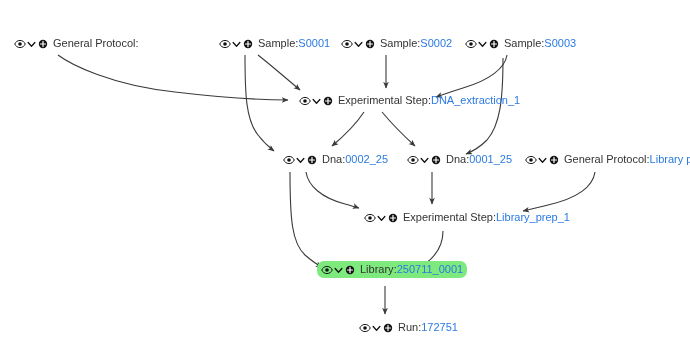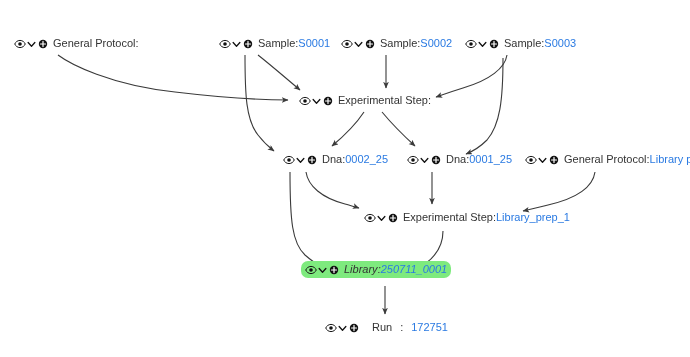--- a/index.html
+++ b/index.html
@@ -180,20 +180,21 @@
         <svg width="9" height="12" viewBox="0 0 12 16">
           <path d="M1.5 6 L6 11 L10.5 6" fill="none" stroke="#111" stroke-width="1.7" stroke-linecap="round" stroke-linejoin="round"></path>
         </svg>
         <svg width="12" height="12" viewBox="0 0 16 16">
           <circle cx="8" cy="8" r="5.6" fill="#111"></circle>
           <path d="M8 4.6 L8 11.4 M4.6 8 L11.4 8" stroke="#fff" stroke-width="1.6" stroke-linecap="round"></path>
         </svg>
       </span>
       <span class="label-type">Experimental Step</span>
       <span class="label-colon">:</span>
+      <span class="label-value">DNA_extraction_1</span>
     </div>
     <div class="node" style="left: 279px; top: 151px;">
       <span class="icons">
         <svg width="12" height="12" viewBox="0 0 16 16">
           <path d="M8 3.2C4.6 3.2 1.9 5.6 1 8c0.9 2.4 3.6 4.8 7 4.8s6.1-2.4 7-4.8c-0.9-2.4-3.6-4.8-7-4.8z" fill="none" stroke="#111" stroke-width="1.3"></path>
           <circle cx="8" cy="8" r="2.4" fill="#111"></circle>
         </svg>
         <svg width="9" height="12" viewBox="0 0 12 16">
           <path d="M1.5 6 L6 11 L10.5 6" fill="none" stroke="#111" stroke-width="1.7" stroke-linecap="round" stroke-linejoin="round"></path>
         </svg>
@@ -253,39 +254,39 @@
         </svg>
         <svg width="12" height="12" viewBox="0 0 16 16">
           <circle cx="8" cy="8" r="5.6" fill="#111"></circle>
           <path d="M8 4.6 L8 11.4 M4.6 8 L11.4 8" stroke="#fff" stroke-width="1.6" stroke-linecap="round"></path>
         </svg>
       </span>
       <span class="label-type">Experimental Step</span>
       <span class="label-colon">:</span>
       <span class="label-value">Library_prep_1</span>
     </div>
-    <div class="node highlight" style="left: 301px; top: 261px; font-style: italic;">
+    <div class="node highlight" style="left: 317px; top: 261px;">
       <span class="icons">
         <svg width="12" height="12" viewBox="0 0 16 16">
           <path d="M8 3.2C4.6 3.2 1.9 5.6 1 8c0.9 2.4 3.6 4.8 7 4.8s6.1-2.4 7-4.8c-0.9-2.4-3.6-4.8-7-4.8z" fill="none" stroke="#111" stroke-width="1.3"></path>
           <circle cx="8" cy="8" r="2.4" fill="#111"></circle>
         </svg>
         <svg width="9" height="12" viewBox="0 0 12 16">
           <path d="M1.5 6 L6 11 L10.5 6" fill="none" stroke="#111" stroke-width="1.7" stroke-linecap="round" stroke-linejoin="round"></path>
         </svg>
         <svg width="12" height="12" viewBox="0 0 16 16">
           <circle cx="8" cy="8" r="5.6" fill="#111"></circle>
           <path d="M8 4.6 L8 11.4 M4.6 8 L11.4 8" stroke="#fff" stroke-width="1.6" stroke-linecap="round"></path>
         </svg>
       </span>
       <span class="label-type">Library</span>
       <span class="label-colon">:</span>
       <span class="label-value">250711_0001</span>
     </div>
-    <div class="node" style="left: 321px; top: 319px; gap: 8px;">
+    <div class="node" style="left: 355px; top: 319px;">
       <span class="icons">
         <svg width="12" height="12" viewBox="0 0 16 16">
           <path d="M8 3.2C4.6 3.2 1.9 5.6 1 8c0.9 2.4 3.6 4.8 7 4.8s6.1-2.4 7-4.8c-0.9-2.4-3.6-4.8-7-4.8z" fill="none" stroke="#111" stroke-width="1.3"></path>
           <circle cx="8" cy="8" r="2.4" fill="#111"></circle>
         </svg>
         <svg width="9" height="12" viewBox="0 0 12 16">
           <path d="M1.5 6 L6 11 L10.5 6" fill="none" stroke="#111" stroke-width="1.7" stroke-linecap="round" stroke-linejoin="round"></path>
         </svg>
         <svg width="12" height="12" viewBox="0 0 16 16">
           <circle cx="8" cy="8" r="5.6" fill="#111"></circle>

